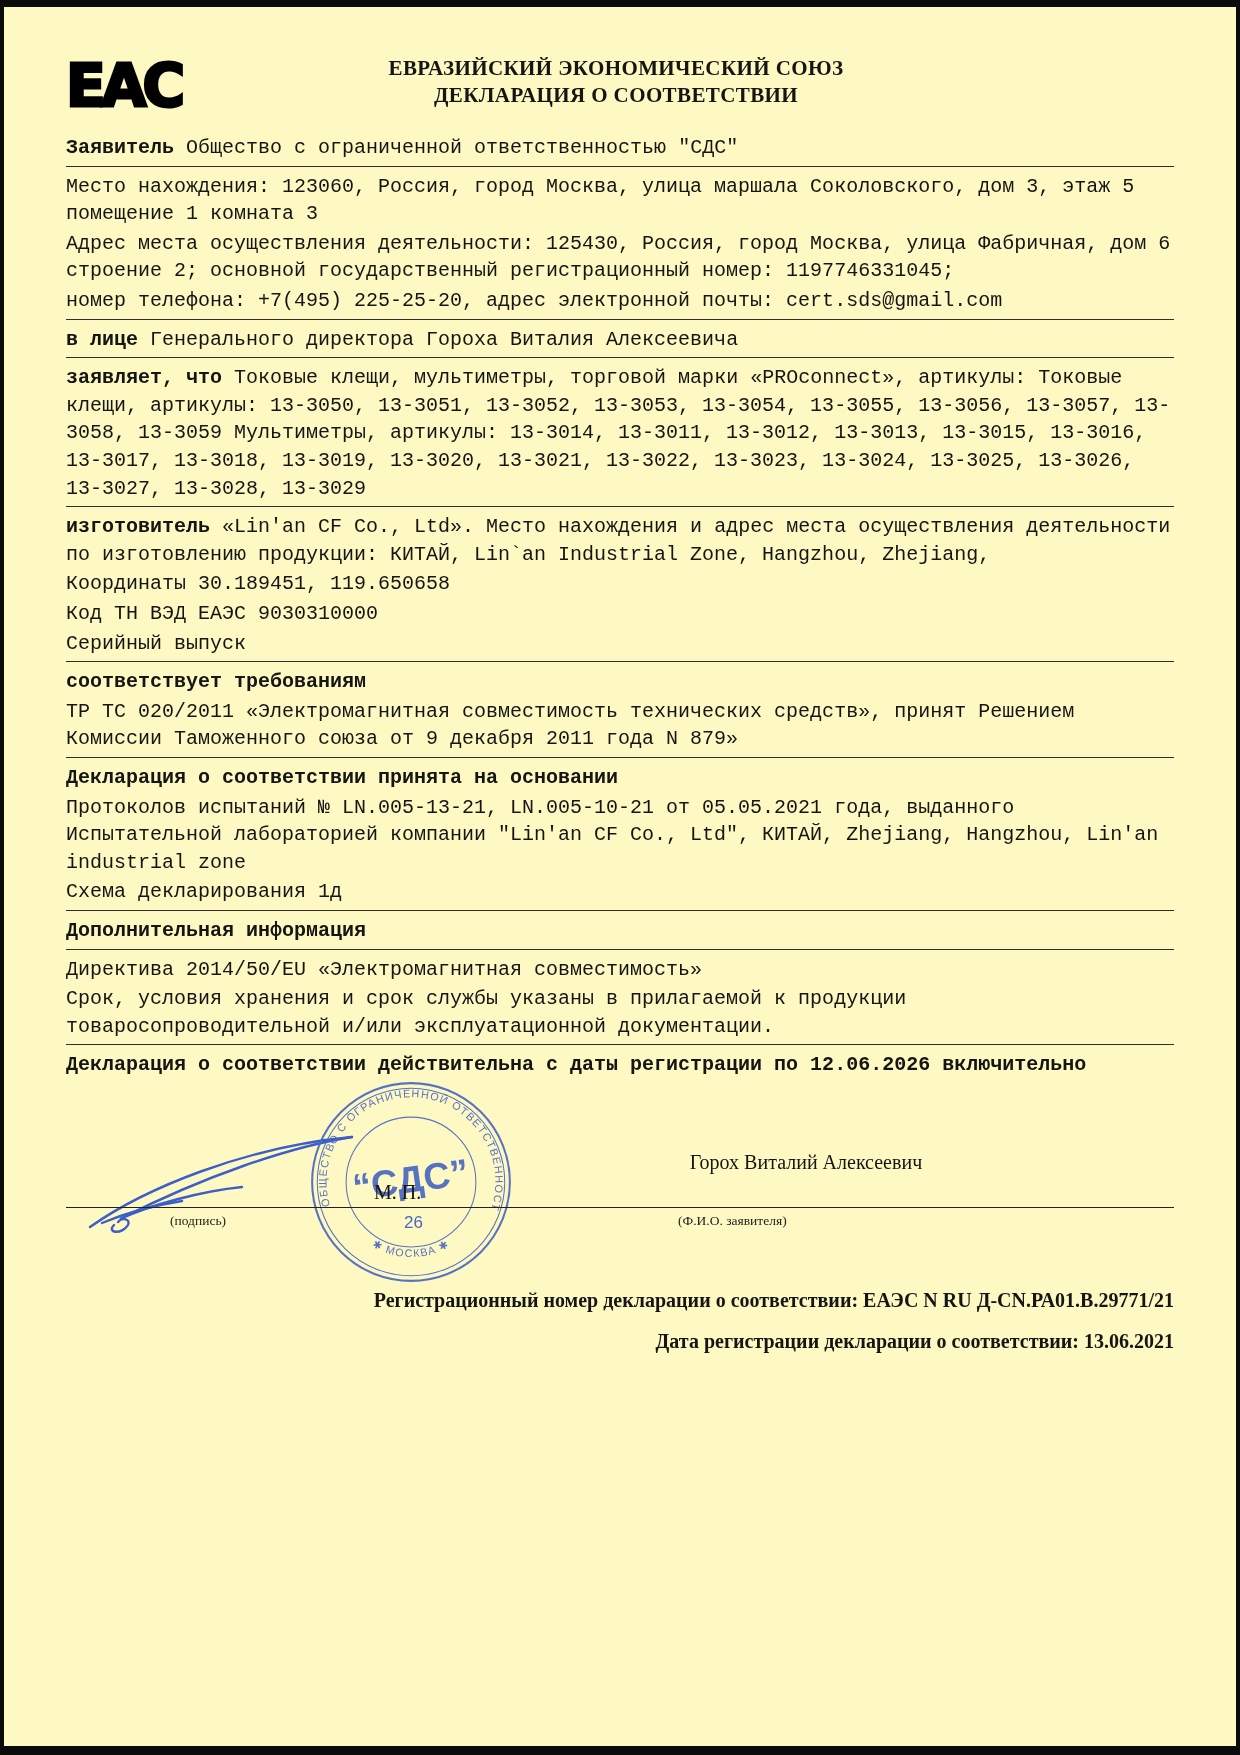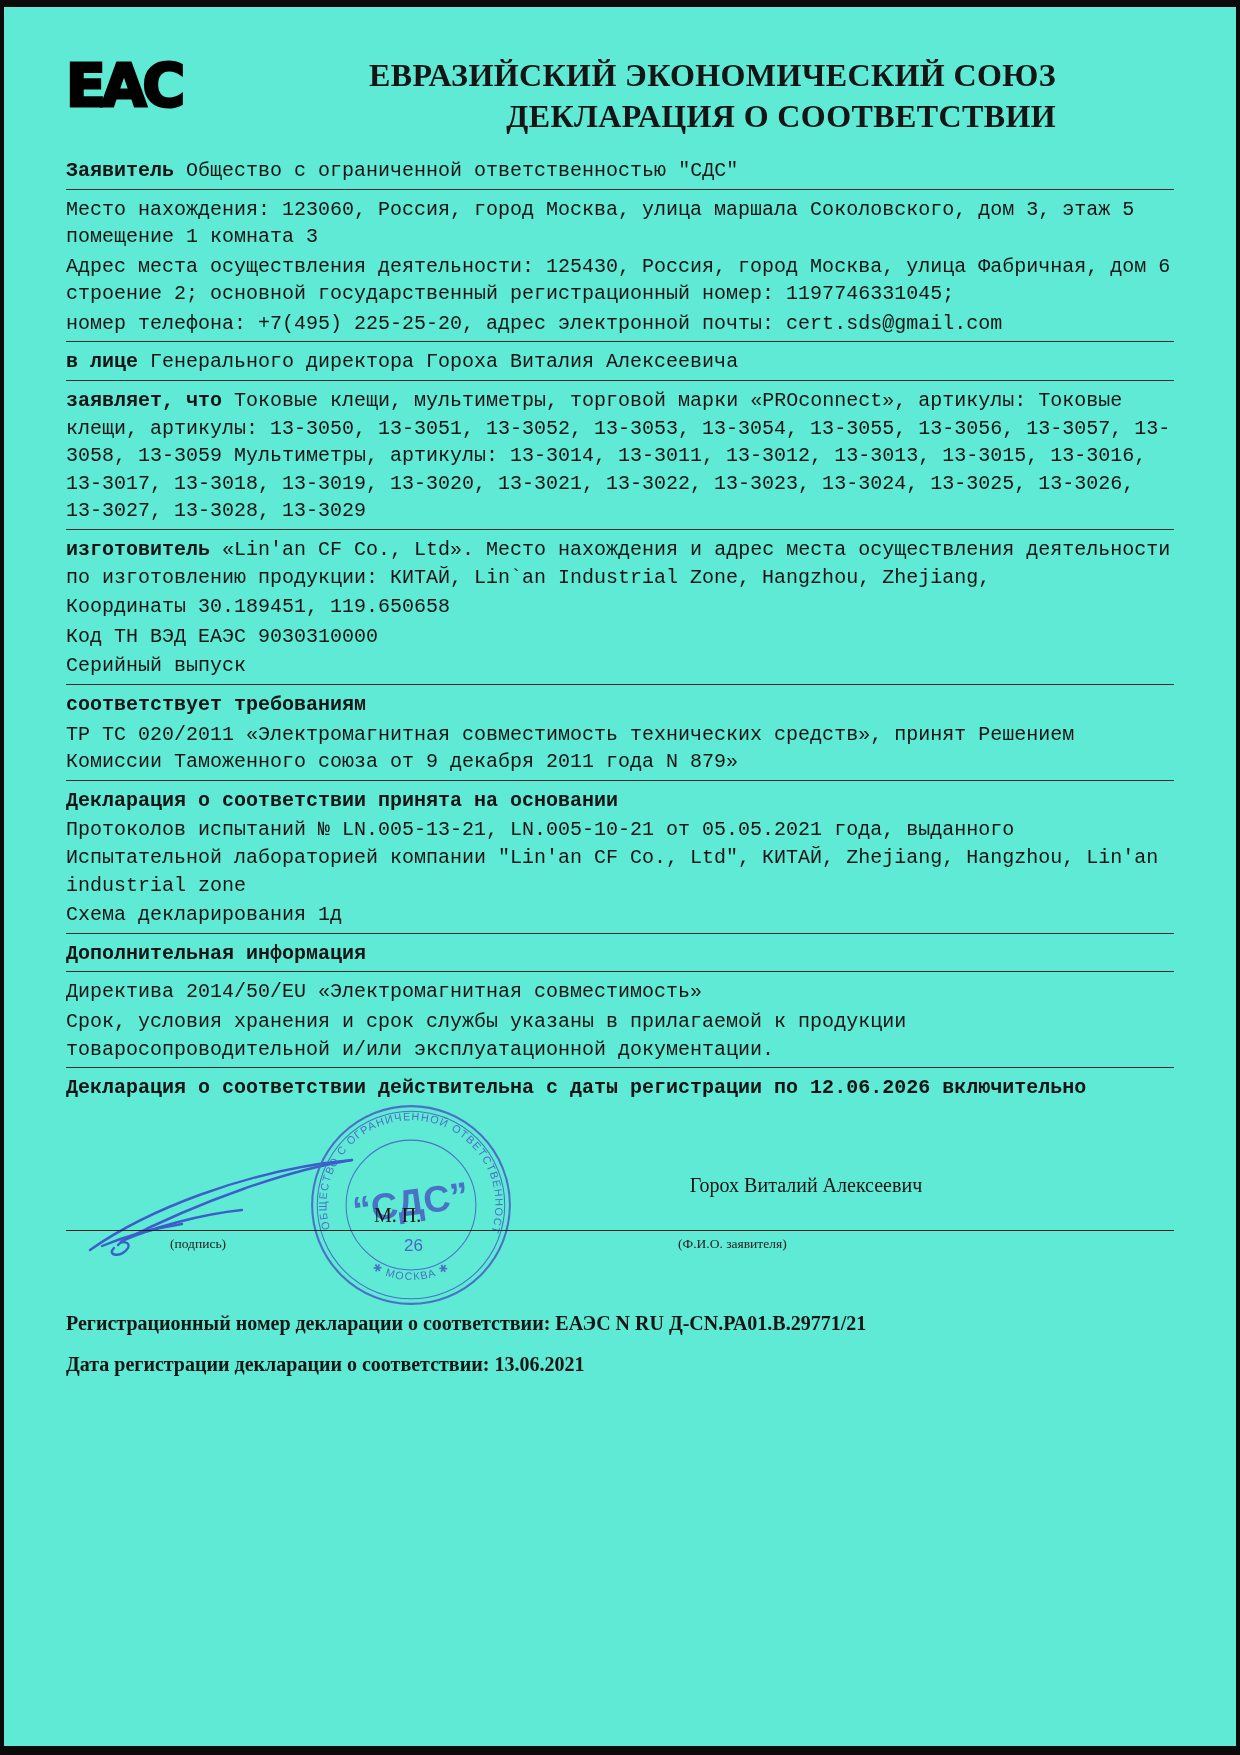--- a/index.html
+++ b/index.html
@@ -1,30 +1,30 @@
 <!DOCTYPE html>
 <html lang="ru"><head>
 <meta charset="utf-8">
 <style>
   html,body{margin:0;padding:0;background:#ffffff;}
   .page{
     width:1240px;height:1755px;box-sizing:border-box;
     border-style:solid;border-color:#0b0b0b;border-width:7px 4px 9px 4px;
-    background:#5eead4;padding:46px 62px 0 62px;
+    background:#fef9c3;padding:46px 62px 0 62px;
     font-family:"Liberation Serif",serif;color:#151515;
     position:relative;overflow:hidden;
   }
   
   .hdr{display:flex;align-items:flex-start;margin-bottom:20px;}
   .eac{
     flex:0 0 auto;width:110px;margin-top:6px;
     font-family:"DejaVu Sans",sans-serif;font-weight:700;font-size:58px;line-height:.95;
     -webkit-text-stroke:3px #000;letter-spacing:-4px;color:#000;
   }
-  .titles{flex:1;text-align:right;font-weight:700;font-size:32px;line-height:1.28;
+  .titles{flex:1;text-align:center;font-weight:700;font-size:21px;line-height:1.28;
     padding:2px 118px 0 0;letter-spacing:.4px;}
   
   .doc p{margin:0 0 2px 0;font-size:20px;line-height:1.38;font-family:Liberation Mono, monospace;}
   .doc p.u{border-bottom:1.5px solid #2e2e2e;padding-bottom:4px;margin-bottom:6px;}
   .b{font-weight:700;}
   .h{font-weight:700;}
   
   .sig-area{position:relative;height:172px;margin-top:12px;}
   .sig{position:absolute;left:18px;top:36px;width:280px;height:115px;}
   .sig path{fill:none;stroke:#3d5ec9;stroke-width:2.4;stroke-linecap:round;}
@@ -34,21 +34,21 @@
   .ring{font-size:10.5px;letter-spacing:1.2px;fill:#4a67c4;font-family:"Liberation Sans",sans-serif;}
   .center-txt{font-size:36px;font-weight:700;fill:#4a67c4;text-anchor:middle;font-family:"Liberation Sans",sans-serif;}
   .mp{position:absolute;left:308px;top:90px;font-size:20px;color:#161616;}
   .stamp-num{position:absolute;left:338px;top:122px;font-size:17px;color:#4a67c4;font-family:"Liberation Sans",sans-serif;}
   .signer{position:absolute;left:470px;top:60px;width:540px;text-align:center;font-size:20px;}
   .sig-line{position:absolute;left:0;right:0;top:116px;border-top:1.6px solid #222;}
   .cap{position:absolute;top:122px;font-size:13.5px;color:#222;}
   .cap-sign{left:104px;}
   .cap-name{left:612px;}
   
-  .ftr{margin-top:26px;}
+  .ftr{margin-top:26px;text-align:right;}
   .ftr p{margin:0 0 18px 0;font-weight:700;font-size:20px;}
 </style>
 </head>
 <body>
 
 <div class="page">
 
   <header class="hdr">
     <div class="eac">ЕАС</div>
     <div class="titles">

